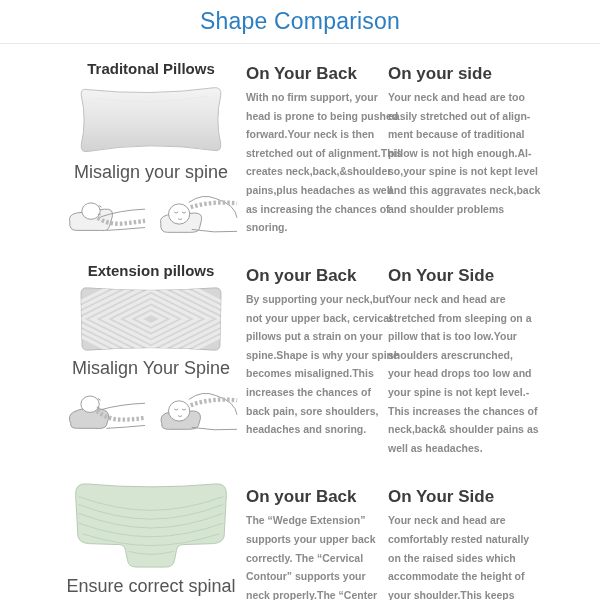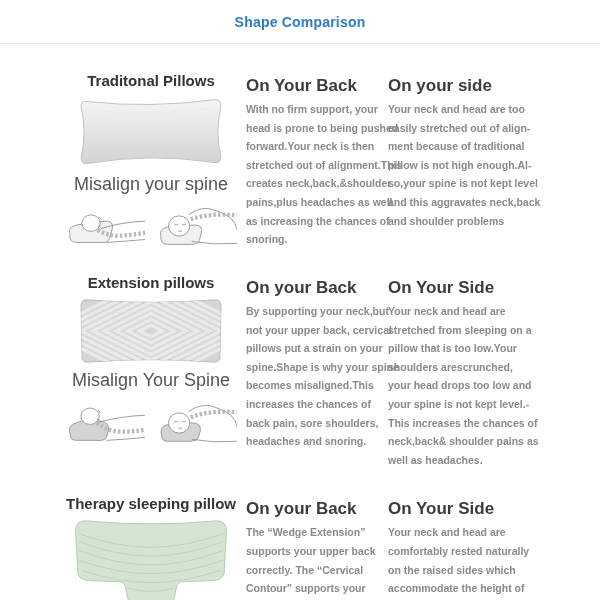--- a/index.html
+++ b/index.html
@@ -2,24 +2,24 @@
 <html><head>
 <meta charset="utf-8">
 <style>
   html,body{margin:0;padding:0;background:#fff;}
   #stage{
     position:relative;width:600px;height:600px;background:#ffffff;
     font-family:"Liberation Sans","DejaVu Sans",sans-serif;overflow:hidden;
   }
   
   .header{height:43px;border-bottom:1px solid #e9e9e9;display:flex;align-items:center;justify-content:center;}
-  .title{font-size:14px;font-weight:bold;color:#2b7ec1;letter-spacing:.2px;}
+  .title{font-size:23px;font-weight:normal;color:#2b7ec1;letter-spacing:.2px;}
   
   .section{display:flex;align-items:flex-start;margin-left:62px;}
-  .sec1{margin-top:26px;}
+  .sec1{margin-top:14px;}
   .sec2{margin-top:22px;}
   .sec3{margin-top:24px;}
   .col-left{width:178px;display:flex;flex-direction:column;align-items:center;}
   .col-mid{width:138px;margin-left:6px;}
   .col-right{width:138px;margin-left:4px;}
   .sec-heading{font-size:15px;font-weight:bold;color:#333;margin:2px 0 6px 0;text-align:center;}
   .caption{font-size:18px;color:#555;margin-top:5px;text-align:center;}
   .figs{display:flex;gap:10px;margin-top:7px;align-items:flex-end;}
   .col-heading{font-size:17px;font-weight:bold;color:#3c3c3c;margin:6px 0 4px 0;}
   .col-body{font-size:10.5px;line-height:18.6px;color:#8a8a8a;white-space:pre;font-weight:bold;}
@@ -163,21 +163,20 @@
 your head drops too low and
 your spine is not kept level.-
 This increases the chances of
 neck,back&amp; shoulder pains as
 well as headaches.</div>
     </div>
   </div>
 
   <div class="section sec3">
     <div class="col-left">
-      <div class="sec-heading">Therapy sleeping pillow</div>
 
       <svg width="158" height="90" viewBox="0 0 160 92">
         <path d="M14,3 Q80,9 146,3 Q158,2 157,15 L155,52 Q156,63 144,64 L113,65 Q107,65 106,71 L104,81 Q103,88 95,88 L65,88 Q57,88 56,81 L54,71 Q53,65 47,65 L16,64 Q4,63 5,52 L3,15 Q2,2 14,3 Z" fill="#d5e5d2" stroke="#b4cab1" stroke-width="1"></path>
         <g fill="none" stroke="#bdd2ba" stroke-width="1">
           <path d="M6,16 Q45,30 80,30 Q115,30 154,16"></path>
           <path d="M6,24 Q45,39 80,39 Q115,39 154,24"></path>
           <path d="M6,33 Q45,48 80,48 Q115,48 154,33"></path>
           <path d="M6,43 Q45,57 80,57 Q115,57 154,43"></path>
           <path d="M10,54 Q48,66 80,66 Q112,66 150,54"></path>
           <path d="M57,72 Q80,78 103,72"></path>

